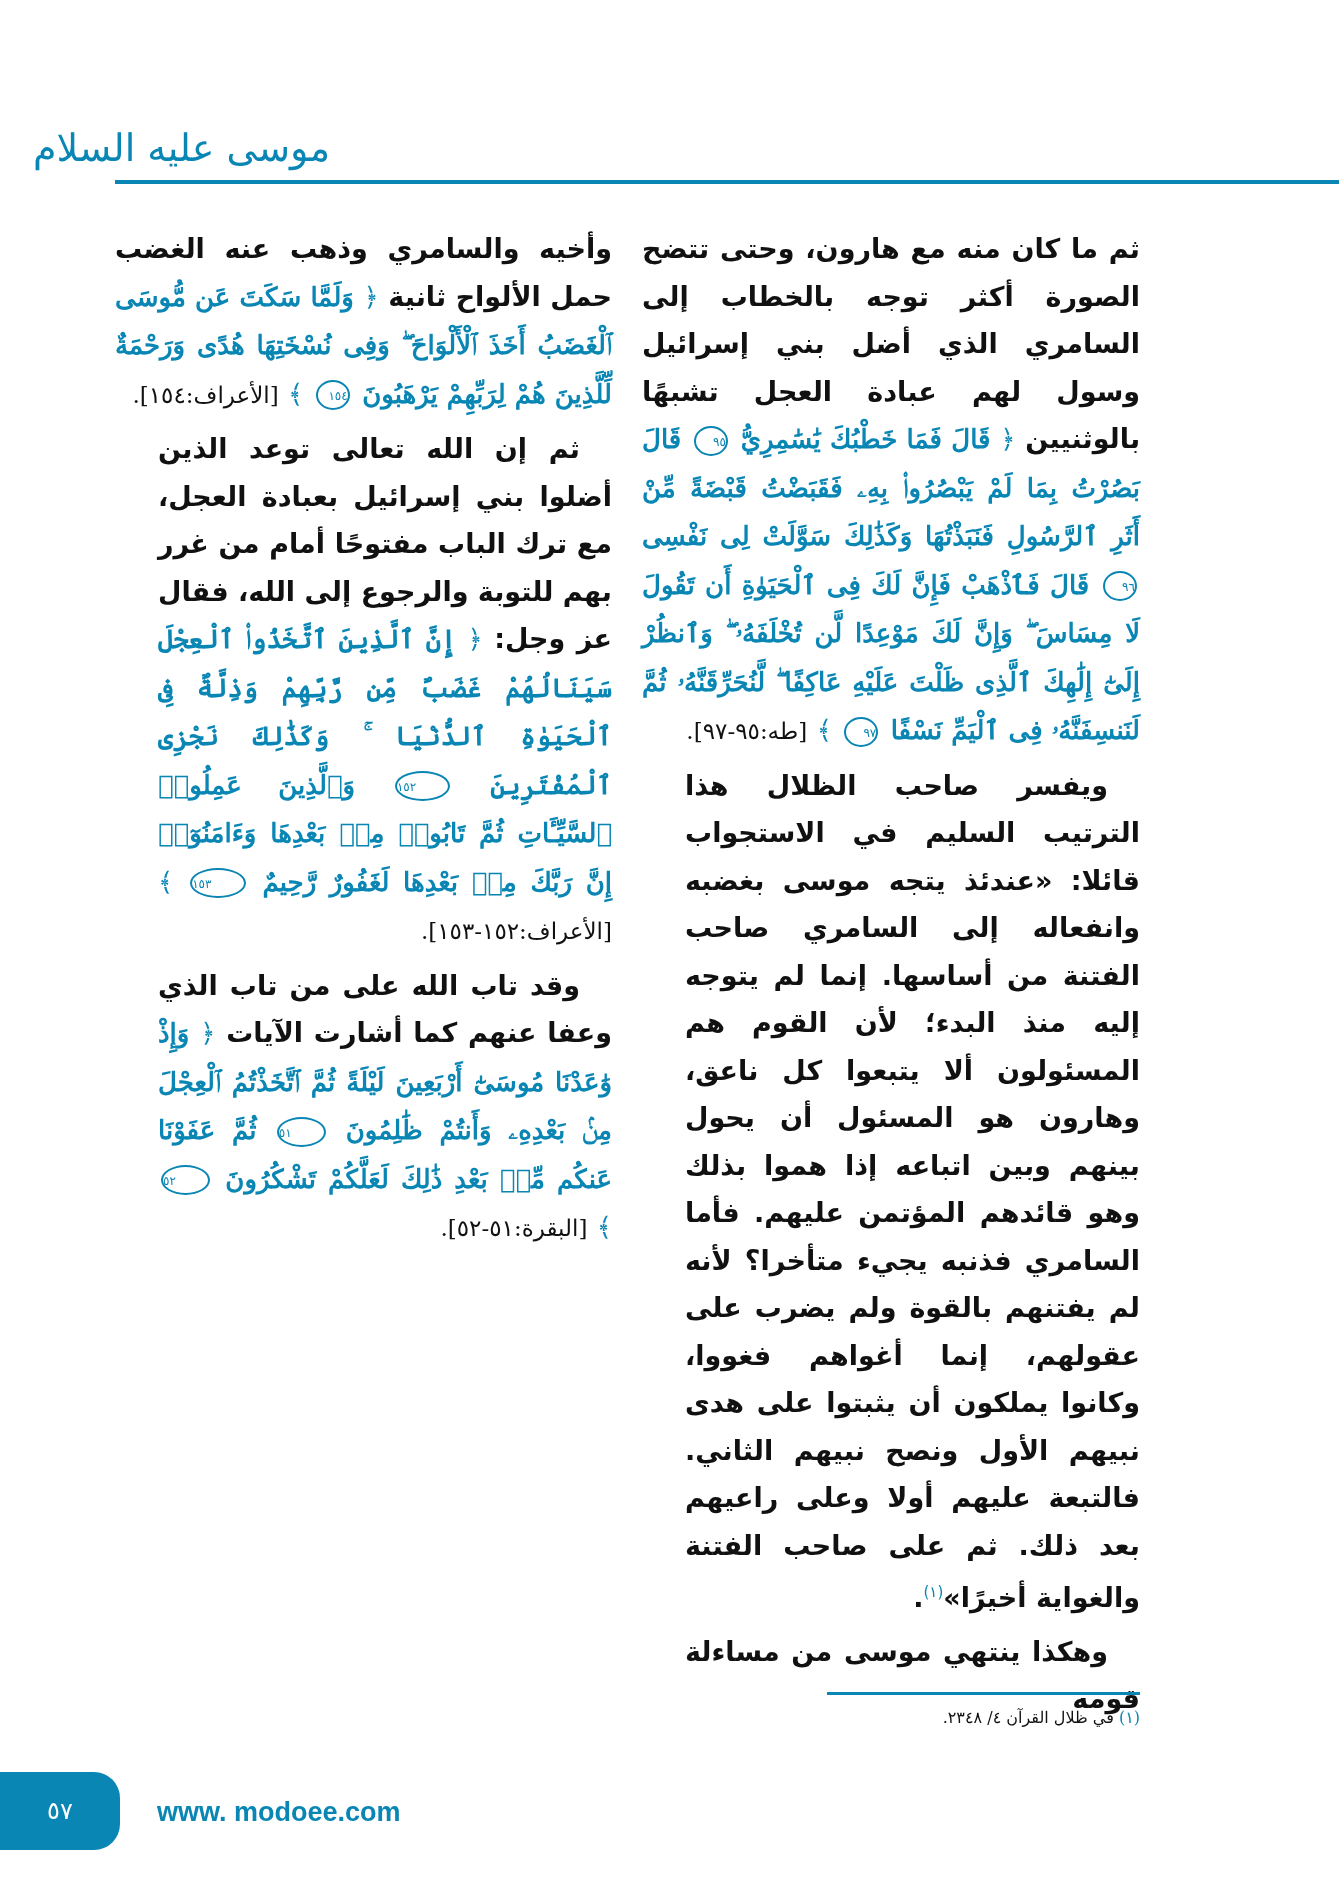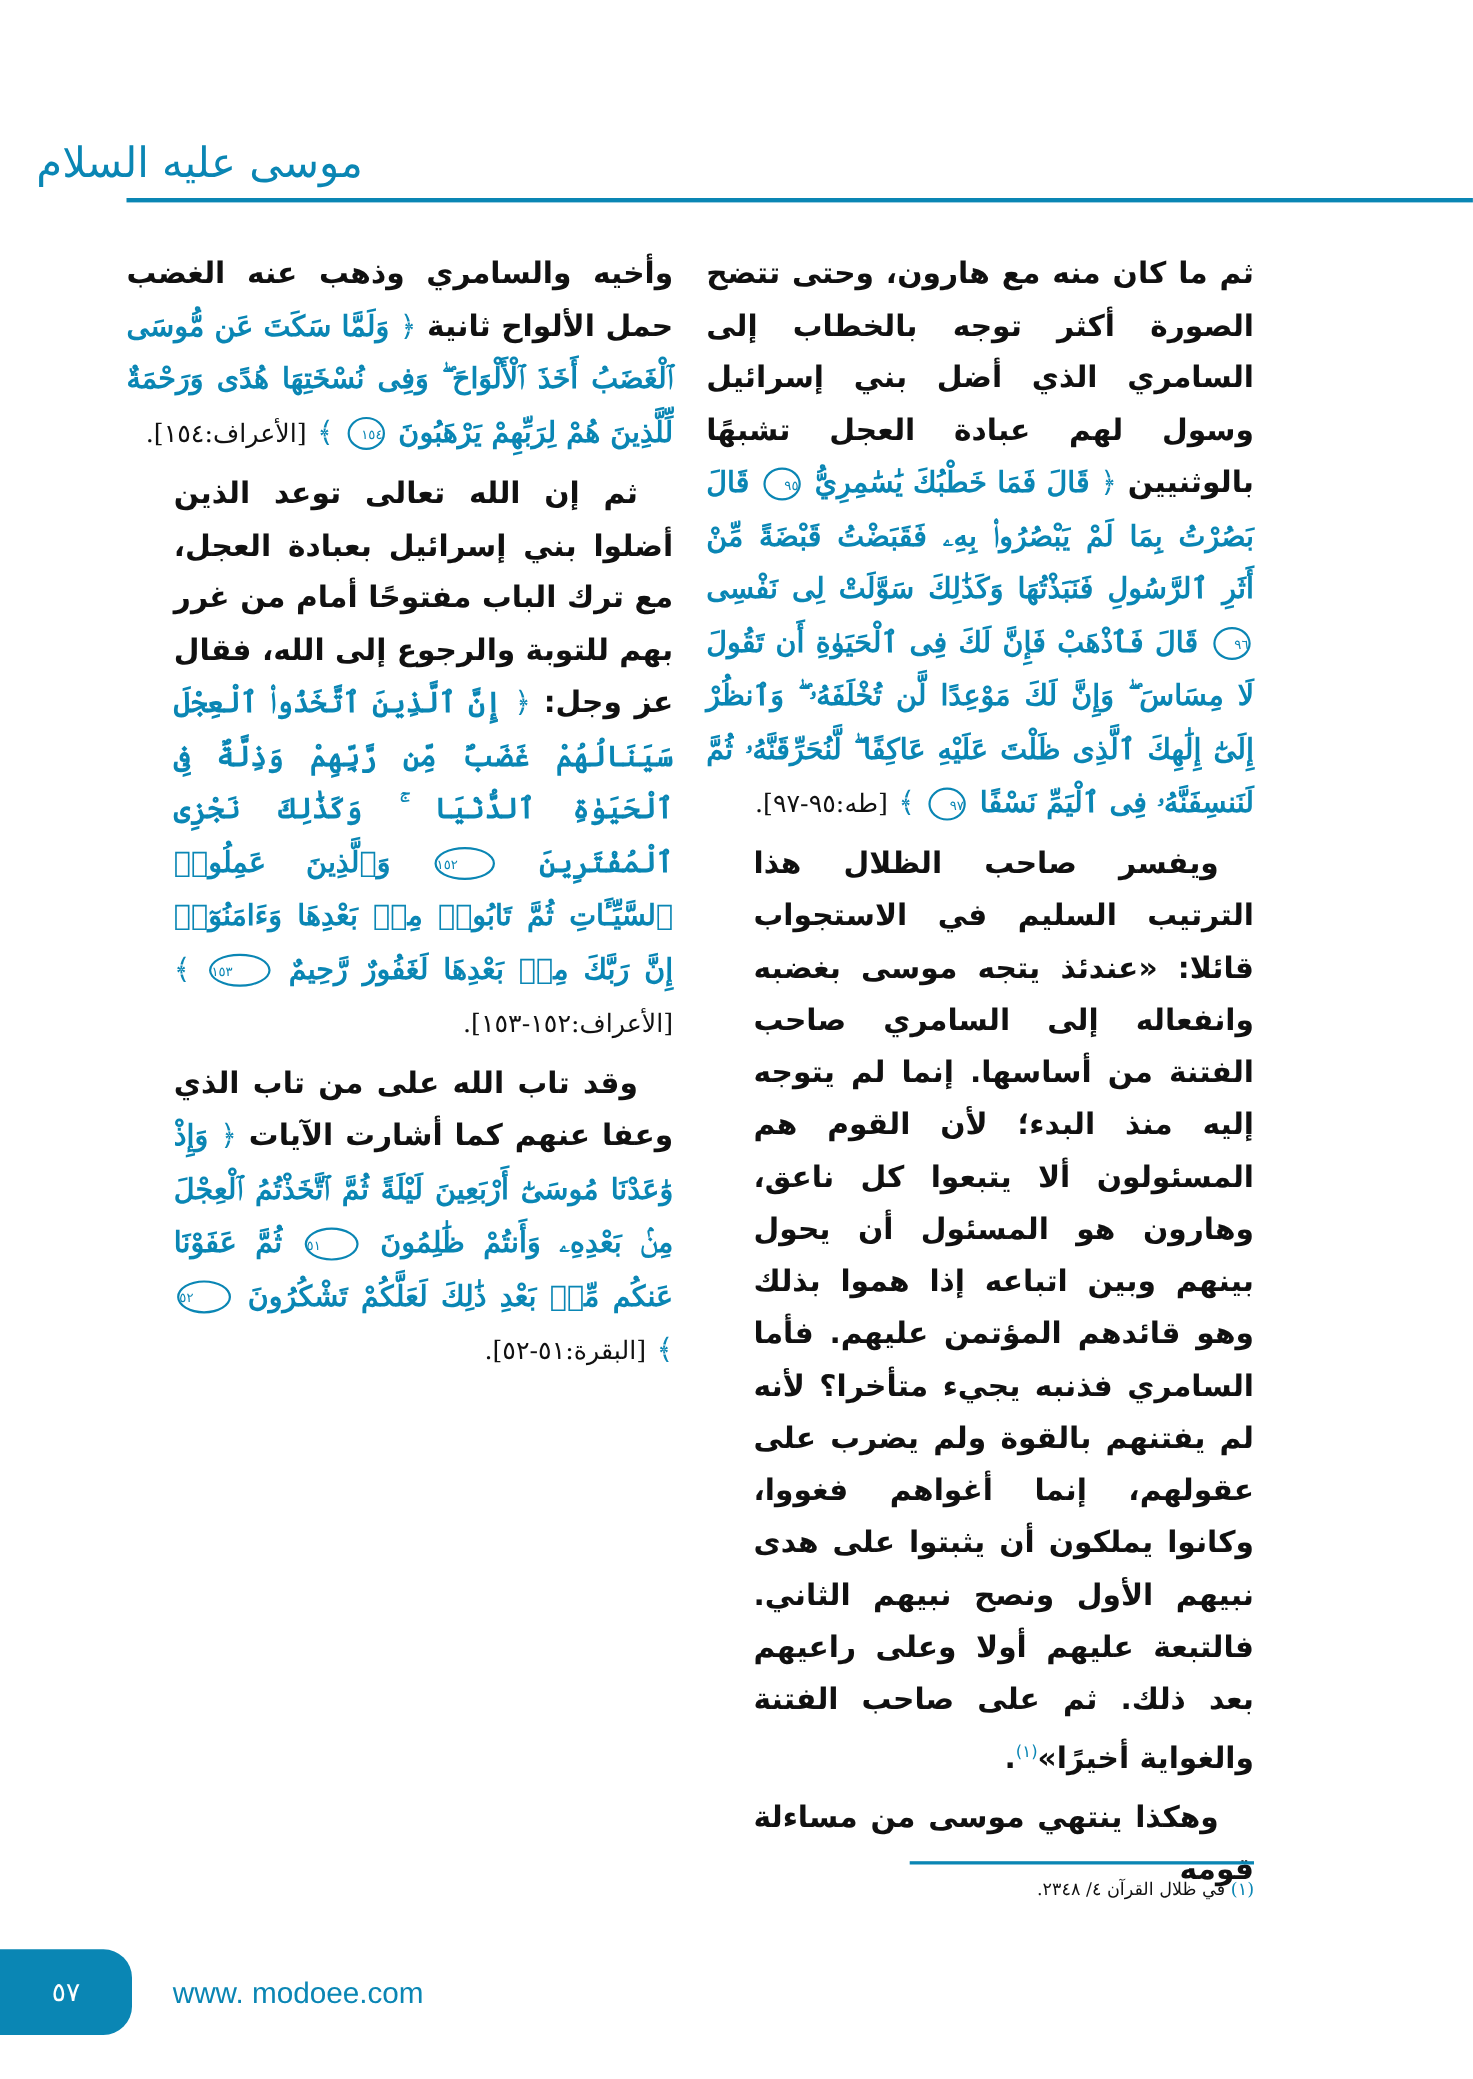--- a/index.html
+++ b/index.html
@@ -27,21 +27,21 @@
 
   .fn-line { position: absolute; left: 827px; width: 313px; top: 1692px; height: 3px; background: #0a86b4; }
   .footnote { position: absolute; left: 827px; width: 313px; top: 1702px; direction: rtl;
               text-align: right; font-size: 16px; font-family: "DejaVu Serif", serif; line-height: 32px; }
   .fn-num { color: #0a86b4; }
 
   .page-pill { position: absolute; left: 0; top: 1772px; width: 120px; height: 78px;
                background: #0a86b4; border-radius: 0 26px 26px 0; color: #fff;
                font-size: 24px; line-height: 78px; text-align: center; padding-left: 0; }
   .site-url { position: absolute; left: 157px; top: 1792px; color: #0a86b4;
-              font-family: "Liberation Sans", sans-serif; font-size: 27px; line-height: 40px; }
+              font-family: "Liberation Sans", sans-serif; font-size: 27px; line-height: 40px; font-weight: bold; }
 </style>
 </head>
 <body>
 
 <div class="header-title">موسى عليه السلام</div>
 <div class="header-line"></div>
 
 <div class="col col-right">
   <p class="para">
     <span>ثم ما كان منه مع هارون، وحتى تتضح الصورة أكثر توجه بالخطاب إلى السامري الذي أضل بني إسرائيل وسول لهم عبادة العجل تشبهًا بالوثنيين</span>

